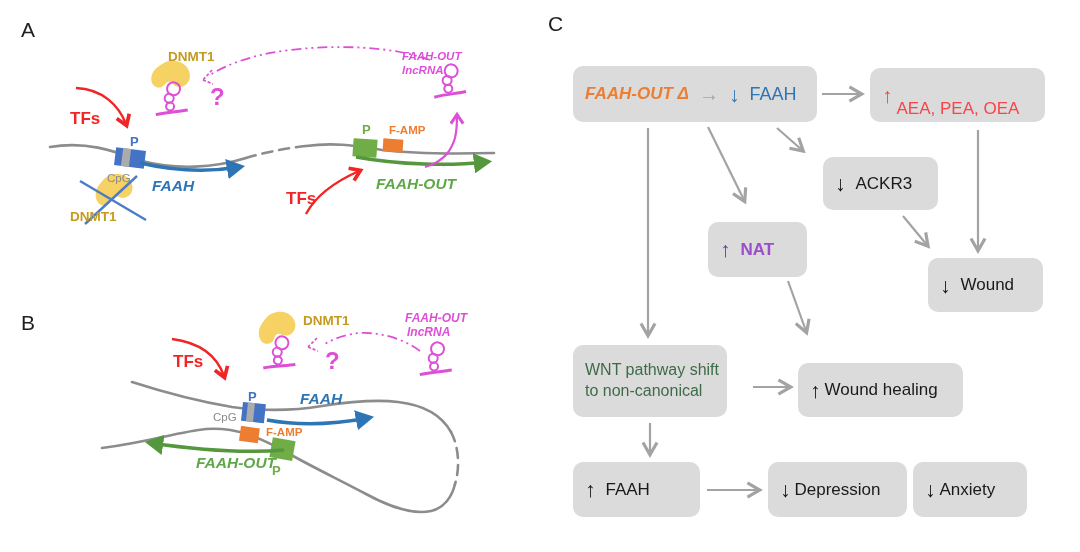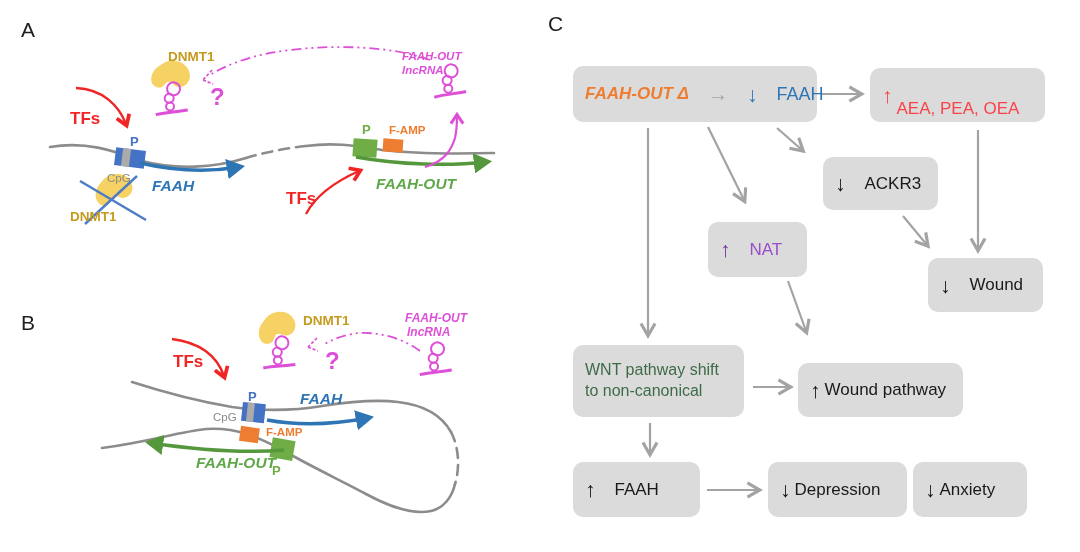--- a/index.html
+++ b/index.html
@@ -1,32 +1,32 @@
 <!DOCTYPE html>
 <html><head>
 <meta charset="utf-8">
 <style>
   html,body{margin:0;padding:0;background:#ffffff;}
   #fig{position:relative;width:1080px;height:552px;background:#ffffff;overflow:hidden;
        font-family:"Liberation Sans",sans-serif;}
   .panel-svg{position:absolute;left:0;}
   #panel-c{position:absolute;left:540px;top:0;width:540px;height:552px;}
   #panel-c .cbox{position:absolute;background:#dbdbdb;border-radius:10px;display:flex;
-       align-items:center;padding-left:12px;box-sizing:border-box;gap:19px;
+       align-items:center;padding-left:12px;box-sizing:border-box;gap:10px;
        font-size:17px;color:#1a1a1a;white-space:nowrap;}
   .pc-label{position:absolute;font-size:21px;color:#1f1f1f;}
   .arr{font-size:21px;font-weight:bold;line-height:1;}
   .arr-black{color:#111;}
   .arr-blue{color:#2E75B6;}
   .arr-red{color:#FA4348;}
   .arr-purple{color:#7030A0;}
   .t-orange{color:#ED7D31;font-style:italic;font-weight:bold;}
   .t-blue{color:#2E75B6;}
   .t-red{color:#FA4348;margin-top:28px;}
-  .t-purple{color:#9B4DCA;}
+  .t-purple{color:#9B4DCA;font-weight:bold;}
   .t-wnt{color:#3D6B47;font-size:16px;line-height:1.3;}
   .t-garrow{color:#A3A3A3;font-size:20px;font-weight:bold;}
   svg text{font-family:"Liberation Sans",sans-serif;}
   .rna{stroke:#DE4FD8;fill:none;stroke-width:2;}
 </style>
 </head>
 <body>
 
 <div id="fig">
 
@@ -203,30 +203,30 @@
     <div class="cbox" style="left:168px;top:222px;width:99px;height:55px">
       <span class="arr arr-purple">↑</span>
       <span class="t-purple">NAT</span>
     </div>
 
     <div class="cbox" style="left:388px;top:258px;width:115px;height:54px">
       <span class="arr arr-black">↓</span>
       <span>Wound</span>
     </div>
 
-    <div class="cbox" style="left:33px;top:345px;width:171px;height:72px">
+    <div class="cbox" style="left:33px;top:345px;width:154px;height:72px">
       <span class="t-wnt">
         <span>WNT pathway shift</span><br>
         <span>to non-canonical</span>
       </span>
     </div>
 
     <div class="cbox" style="left:258px;top:363px;width:165px;height:54px;gap:4px">
       <span class="arr arr-black">↑</span>
-      <span>Wound pathway</span>
+      <span>Wound healing</span>
     </div>
 
     <div class="cbox" style="left:33px;top:462px;width:127px;height:55px">
       <span class="arr arr-black">↑</span>
       <span>FAAH</span>
     </div>
 
     <div class="cbox" style="left:228px;top:462px;width:139px;height:55px;gap:4px">
       <span class="arr arr-black">↓</span>
       <span>Depression</span>

